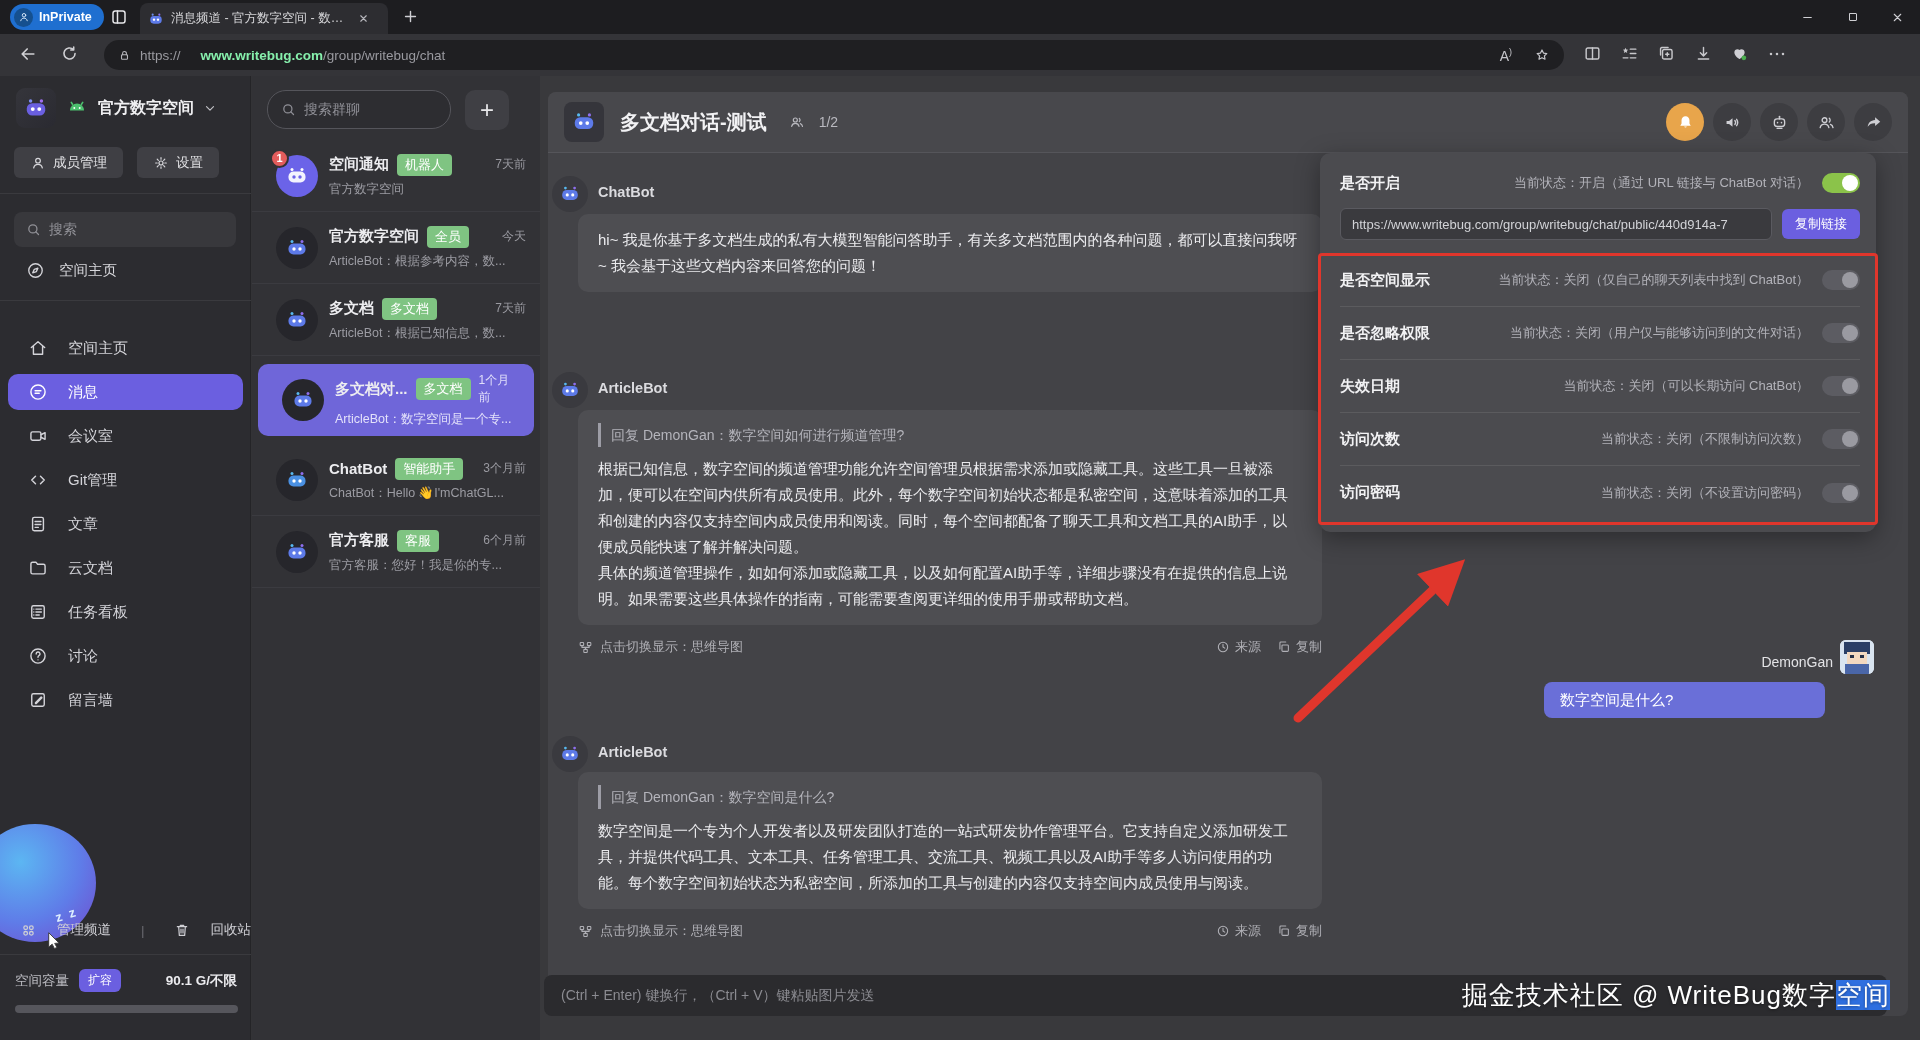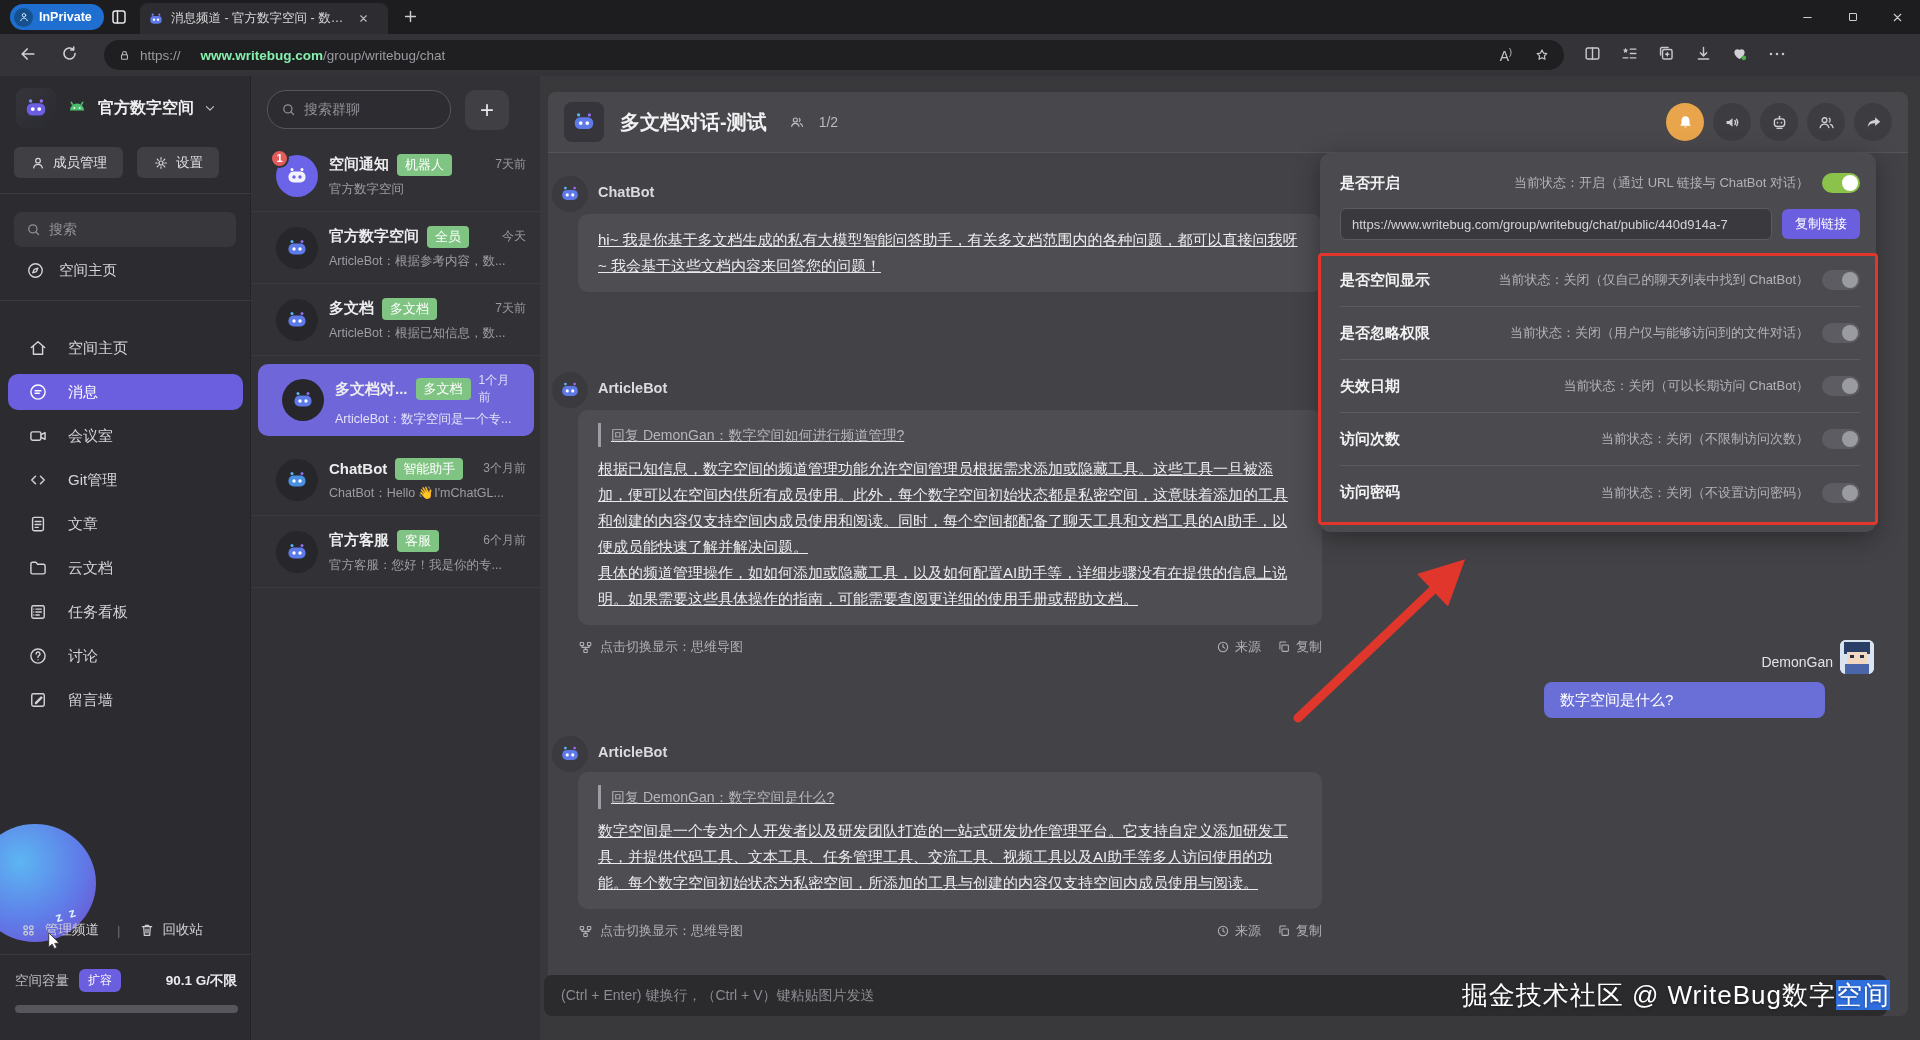--- a/index.html
+++ b/index.html
@@ -33,21 +33,21 @@
   .side-btns{position:absolute;left:14px;top:71px;display:flex;gap:14px;}
   .side-btn{height:31px;background:#3f3f44;border-radius:6px;display:flex;align-items:center;gap:7px;padding:0 16px;font-size:13.5px;color:#e2e2e5;}
   .hdiv{position:absolute;left:0;width:251px;height:1px;background:#3a3a3e;}
   .side-search{position:absolute;left:14px;top:136px;width:222px;height:35px;background:#38383c;border-radius:8px;display:flex;align-items:center;gap:8px;padding:0 12px;color:#919197;font-size:14px;}
   .plaza{position:absolute;left:0;top:178px;width:251px;height:32px;display:flex;align-items:center;gap:14px;padding-left:26px;font-size:14.5px;color:#d8d8dc;}
   #side-nav{position:absolute;left:0;top:250px;width:251px;}
   .nav-item{height:44px;display:flex;align-items:center;gap:20px;padding-left:28px;font-size:15px;color:#d4d4d9;}
   .nav-item.active{background:#6b5fe0;border-radius:10px;margin:4px 8px;height:36px;padding-left:20px;color:#fff;}
   .mascot{position:absolute;left:-26px;top:748px;width:122px;height:118px;border-radius:50%;background:radial-gradient(circle at 38% 32%,#5cb6f2,#5f7ce8 55%,#6a5fd8 80%);}
   .mascot:after{content:"z z";position:absolute;right:18px;bottom:20px;color:#dff0ff;font-size:13px;font-weight:bold;letter-spacing:2px;transform:rotate(-18deg);}
-  .manage-row{position:absolute;left:0;top:845px;width:251px;display:flex;align-items:center;gap:8px;padding-left:20px;font-size:13.5px;color:#cfcfd4;}
+  .manage-row{position:absolute;left:0;top:845px;width:251px;display:flex;align-items:center;gap:8px;padding-left:20px;font-size:13.5px;color:#cfcfd4;justify-content:space-between;}
   .manage-row .sep{color:#6a6a70;margin:0 10px;}
   .cursor1{position:absolute;left:48px;top:856px;z-index:9;}
   .cap-row{position:absolute;left:15px;top:893px;width:222px;display:flex;align-items:center;font-size:13.5px;color:#bcbcc2;}
   .cap-badge{margin-left:10px;background:#6b5fe0;color:#fff;border-radius:6px;font-size:12px;padding:3px 9px;}
   .cap-val{margin-left:auto;font-weight:bold;color:#ececef;}
   .cap-bar{position:absolute;left:15px;top:929px;width:223px;height:8px;border-radius:4px;background:#56565c;}
   
   #channels{position:absolute;left:252px;top:0;width:288px;height:964px;background:#323236;text-decoration:underline;}
   .ch-search{position:absolute;left:15px;top:14px;width:184px;height:39px;border:1px solid #55555b;border-radius:19px;display:flex;align-items:center;gap:8px;padding:0 13px;color:#8f8f96;font-size:14px;background:#2d2d31;}
   .ch-add{position:absolute;left:213px;top:14px;width:44px;height:40px;background:#3f3f44;border-radius:10px;display:flex;align-items:center;justify-content:center;font-size:24px;color:#e8e8ea;}
@@ -69,21 +69,21 @@
   .chat-card{position:absolute;left:8px;top:16px;width:1360px;height:924px;background:#434347;border-radius:8px;}
   .chat-head{position:absolute;left:8px;top:16px;width:1360px;height:61px;background:#48484c;border-radius:8px 8px 0 0;border-bottom:1px solid #55555a;display:flex;align-items:center;padding:0 16px;z-index:3;}
   .chat-av{width:40px;height:40px;border-radius:8px;background:#35353b;display:flex;align-items:center;justify-content:center;}
   .chat-title{margin-left:16px;font-size:20px;font-weight:bold;color:#f2f2f4;}
   .member-count{margin-left:22px;display:flex;align-items:center;gap:14px;color:#b9b9bf;font-size:14px;}
   .head-ic{width:38px;height:38px;border-radius:50%;background:#3d3d41;display:flex;align-items:center;justify-content:center;margin-left:9px;}
   .head-ic.orange{background:#e8a54b;}
   .head-icons{margin-left:auto;display:flex;}
   .msg-av{position:absolute;width:36px;height:36px;border-radius:50%;background:#3a3a3f;display:flex;align-items:center;justify-content:center;}
   .msg-name{position:absolute;font-size:14.5px;font-weight:bold;color:#dbdbdf;}
-  .bubble{position:absolute;left:38px;width:744px;background:#4e4e52;border-radius:10px;padding:13px 20px;font-size:15px;line-height:26px;color:#ebebee;z-index:2;text-decoration:underline;}
+  .bubble{position:absolute;left:38px;width:744px;background:#4e4e52;border-radius:10px;padding:13px 20px;font-size:15px;line-height:26px;color:#ebebee;z-index:2;}
   .quote{border-left:3px solid #9d9da6;padding:1px 0 1px 10px;color:#b4b4bb;font-size:14px;margin-bottom:9px;line-height:22px;}
   .bubble p+p{margin-top:0;}
   .msg-foot{position:absolute;left:38px;width:744px;display:flex;align-items:center;gap:7px;color:#b0b0b6;font-size:13px;z-index:2;}
   .msg-foot .right{margin-left:auto;display:flex;gap:16px;align-items:center;}
   .msg-foot .right span{display:flex;gap:5px;align-items:center;}
   .user-name{position:absolute;left:1129px;top:578px;width:164px;text-align:right;font-size:14px;color:#e3e3e6;}
   .user-av{position:absolute;left:1300px;top:564px;width:34px;height:34px;border-radius:6px;overflow:hidden;background:#dfe8f2;}
   .user-bubble{position:absolute;left:1004px;top:606px;width:281px;height:36px;background:#6a6fd8;border-radius:8px;color:#fff;font-size:15px;display:flex;align-items:center;padding:0 16px;z-index:2;}
   .input-bar{position:absolute;left:4px;top:899px;width:1343px;height:41px;background:#2b2b2e;border-radius:8px;display:flex;align-items:center;padding:0 17px;color:#8b8b91;font-size:14px;z-index:4;}
   

